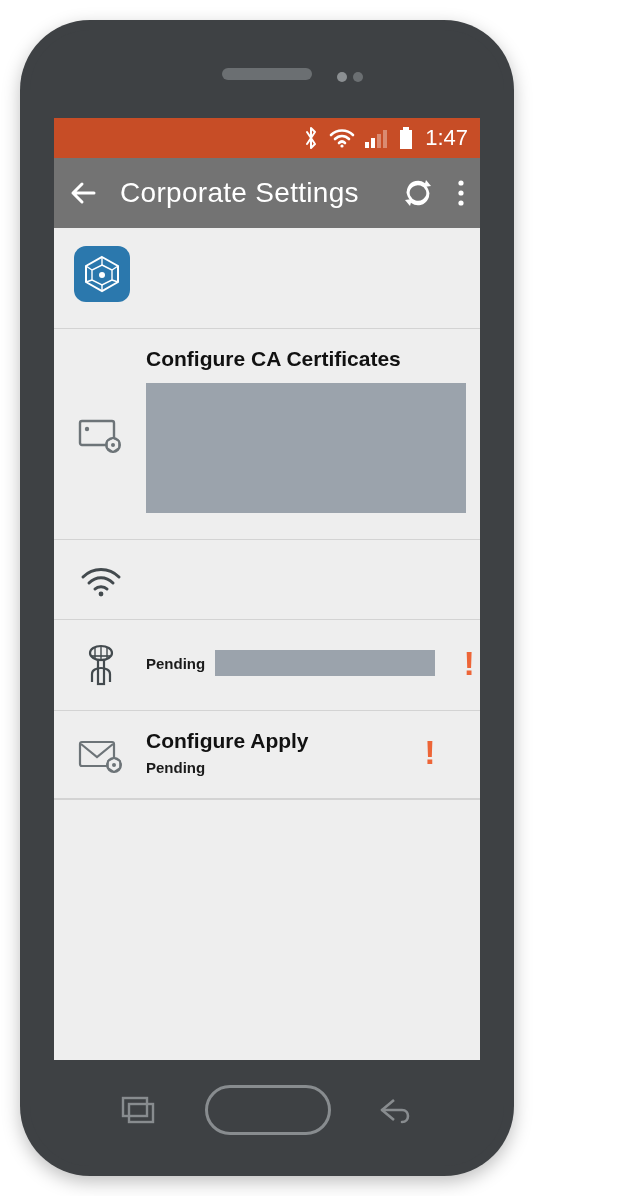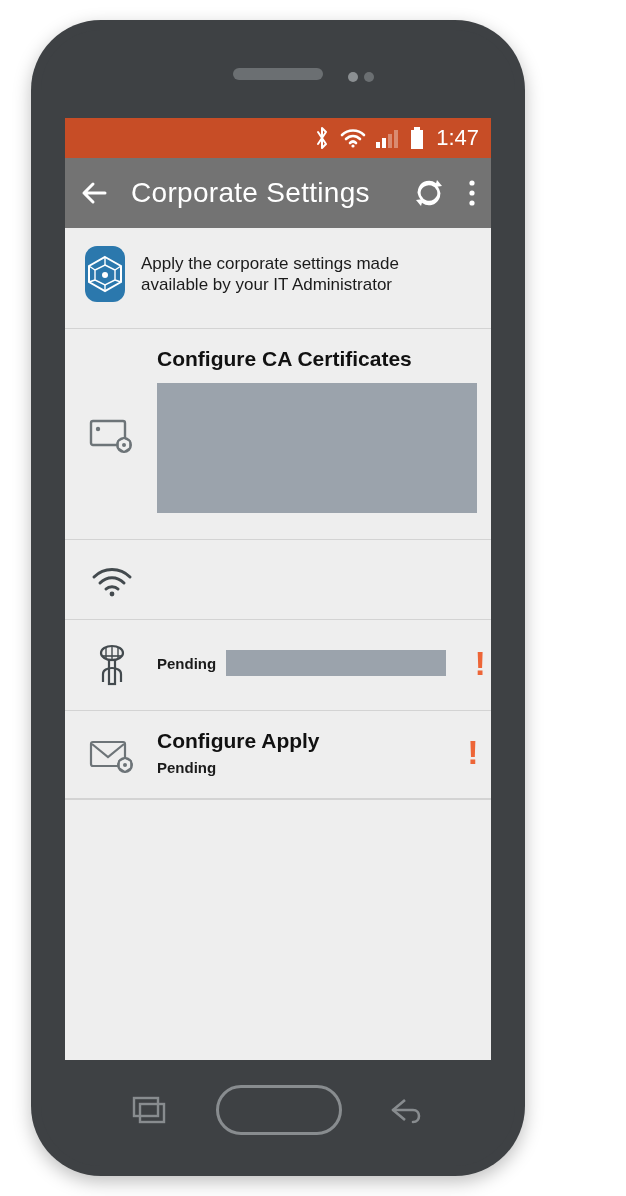--- a/index.html
+++ b/index.html
@@ -5,21 +5,21 @@
   html, body {
     margin: 0;
     padding: 0;
     background: #ffffff;
     font-family: "Helvetica Neue", Arial, sans-serif;
     width: 626px;
     height: 1196px;
   }
   .phone-frame {
     position: absolute;
-    left: 31px;
+    left: 20px;
     top: 20px;
     width: 494px;
     height: 1156px;
     background: #3e4144;
     border-radius: 70px;
     box-shadow: 0 6px 18px rgba(0,0,0,0.25);
   }
   .phone-inner {
     position: absolute;
     left: 10px;
@@ -145,21 +145,21 @@
   }
   .banner-text {
     font-size: 17px;
     color: #1b1b1b;
     line-height: 1.25;
     padding-right: 4px;
   }
   .row {
     display: flex;
     align-items: flex-start;
-    padding: 18px 4px 22px 22px;
+    padding: 18px 36px 22px 22px;
     border-bottom: 1px solid #d3d3d3;
     gap: 20px;
   }
   .row-icon {
     width: 50px;
     min-width: 50px;
     display: flex;
     align-items: center;
     justify-content: center;
     padding-top: 6px;
@@ -285,21 +285,20 @@
               <polygon points="20,11 30,16 30,26 20,31 10,26 10,16" fill="none" stroke="#fff" stroke-width="1.4"></polygon>
               <line x1="20" y1="3" x2="20" y2="11" stroke="#fff" stroke-width="1.4"></line>
               <line x1="36" y1="12" x2="30" y2="16" stroke="#fff" stroke-width="1.4"></line>
               <line x1="36" y1="28" x2="30" y2="26" stroke="#fff" stroke-width="1.4"></line>
               <line x1="20" y1="37" x2="20" y2="31" stroke="#fff" stroke-width="1.4"></line>
               <line x1="4" y1="28" x2="10" y2="26" stroke="#fff" stroke-width="1.4"></line>
               <line x1="4" y1="12" x2="10" y2="16" stroke="#fff" stroke-width="1.4"></line>
               <circle cx="20" cy="21" r="3" fill="#fff"></circle>
             </svg>
           </div>
-          <div class="banner-text">Apply the corporate settings made available by your IT Administrator</div>
         </div>
 
         <div class="row">
           <div class="row-icon" style="align-self:center;">
             <svg width="48" height="40" viewBox="0 0 48 40">
               <rect x="3" y="6" width="34" height="24" rx="2" fill="none" stroke="#6d7478" stroke-width="2.4"></rect>
               <circle cx="10" cy="14" r="2.2" fill="#6d7478"></circle>
               <circle cx="36" cy="30" r="7" fill="#eeeeee" stroke="#6d7478" stroke-width="2"></circle>
               <circle cx="36" cy="30" r="2" fill="#6d7478"></circle>
               <path d="M36 23 L42 26 L42 33 L36 37 L30 33 L30 26 Z" fill="none" stroke="#6d7478" stroke-width="1.6"></path>

